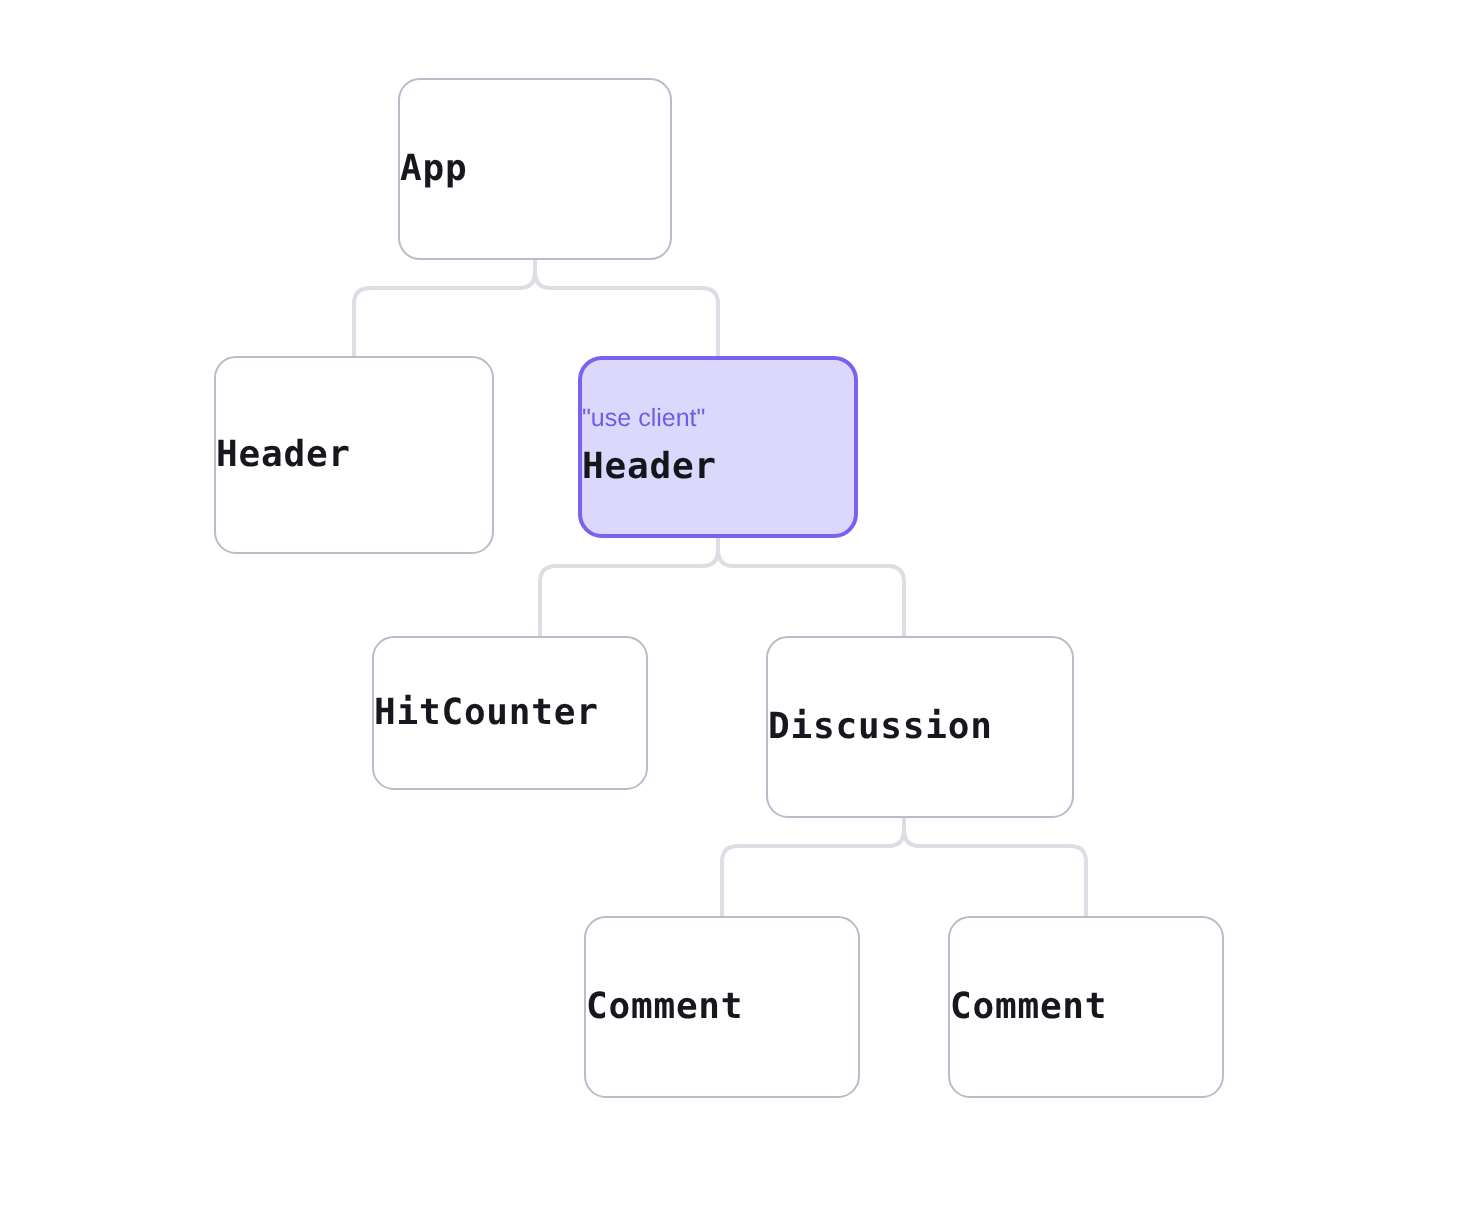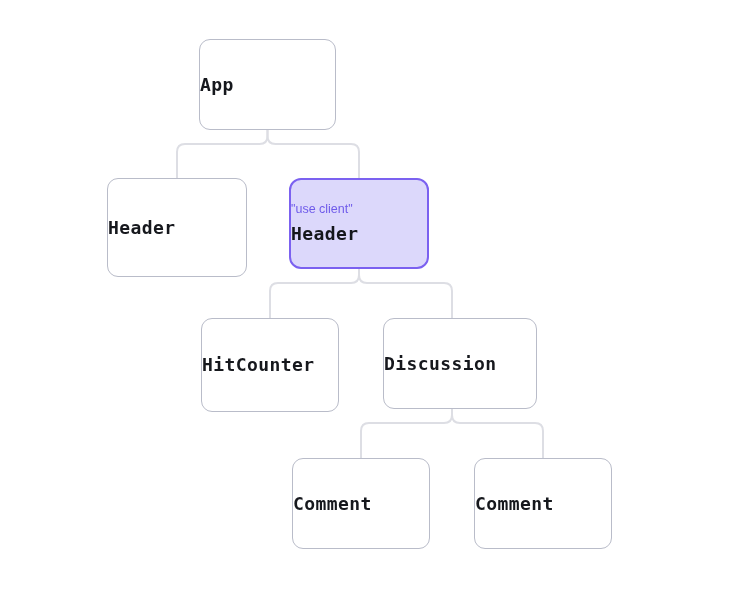--- a/index.html
+++ b/index.html
@@ -87,21 +87,21 @@
       <div class="node" style="left: 199px; top: 39px; width: 137px; height: 91px;">
         <div class="node-title">App</div>
       </div>
       <div class="node" style="left: 107px; top: 178px; width: 140px; height: 99px;">
         <div class="node-title">Header</div>
       </div>
       <div class="node highlight" style="left: 289px; top: 178px; width: 140px; height: 91px;">
         <div class="node-directive">"use client"</div>
         <div class="node-title">Header</div>
       </div>
-      <div class="node" style="left: 201px; top: 318px; width: 138px; height: 94px;">
+      <div class="node" style="left: 186px; top: 318px; width: 138px; height: 77px;">
         <div class="node-title">HitCounter</div>
       </div>
       <div class="node" style="left: 383px; top: 318px; width: 154px; height: 91px;">
         <div class="node-title">Discussion</div>
       </div>
       <div class="node" style="left: 292px; top: 458px; width: 138px; height: 91px;">
         <div class="node-title">Comment</div>
       </div>
       <div class="node" style="left: 474px; top: 458px; width: 138px; height: 91px;">
         <div class="node-title">Comment</div>

